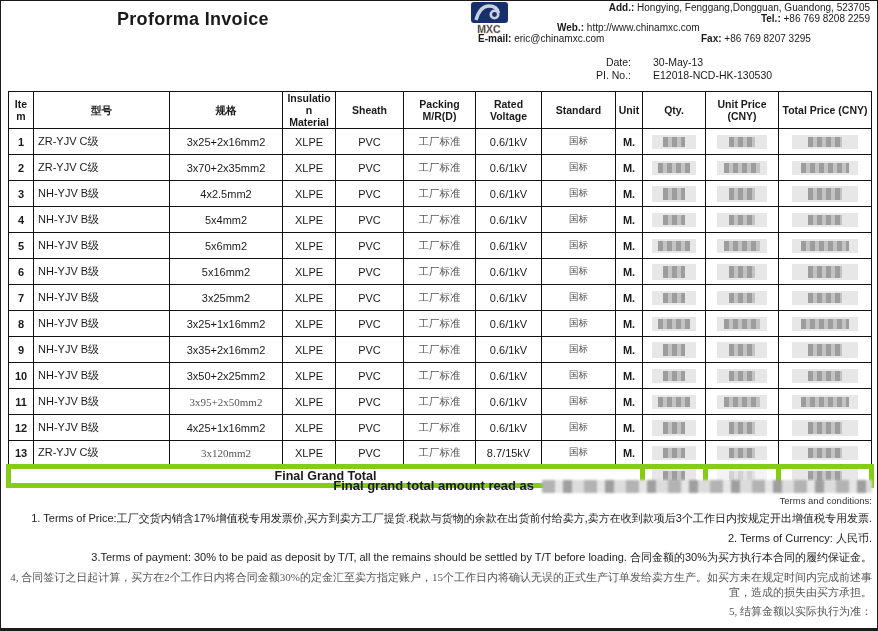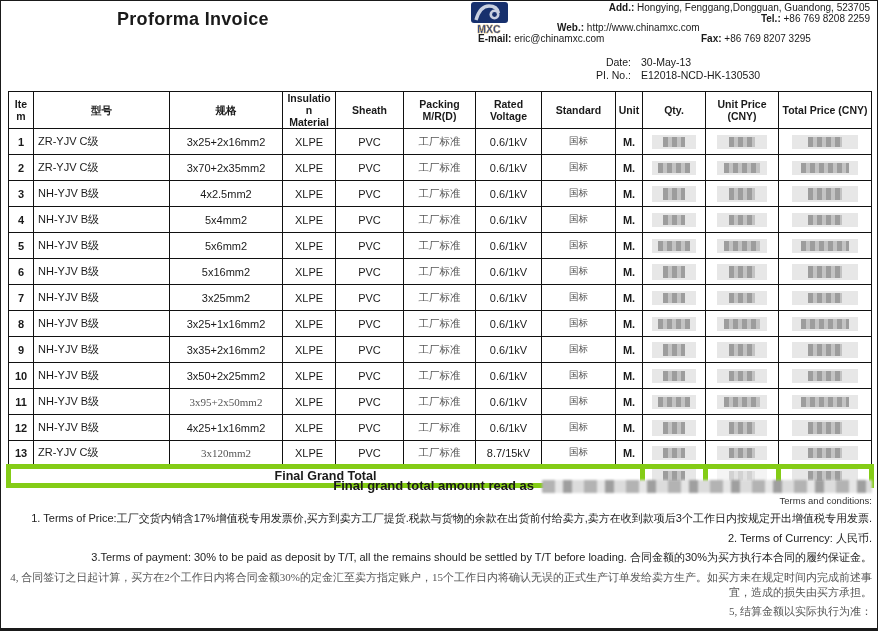--- a/index.html
+++ b/index.html
@@ -17,21 +17,21 @@
   .lbl{font-weight:bold;}
   .hdr-abs{position:absolute;font-size:10px;white-space:nowrap;}
   .web-line{left:556px;top:21px;}
   .email-line{left:477px;top:32px;}
   .fax-line{left:700px;top:32px;}
   
   .customer{position:absolute;left:6px;top:45px;font-size:10.5px;}
   .cust-line{display:flex;align-items:center;height:11.5px;margin-bottom:0.5px;}
   .cust-label{width:44px;text-align:right;margin-right:26px;}
   .meta{position:absolute;left:430px;top:55px;font-size:10.5px;width:440px;}
-  .meta-line{display:flex;height:12px;margin-bottom:0.5px;}
+  .meta-line{display:flex;height:12px;margin-bottom:0.5px;gap:12px;}
   .meta-label{width:200px;text-align:right;}
   .meta-value{margin-left:10px;text-align:left;}
   
   .redact{display:inline-block;vertical-align:middle;border-radius:1px;filter:blur(0.8px);
     background:repeating-linear-gradient(90deg,#cfcfcf 0 6px,#e3e3e3 6px 11px,#c6c6c6 11px 15px,#e8e8e8 15px 21px);}
   .rd-to{width:190px;height:10px;}
   .rd-attn{width:50px;height:10px;margin-right:1px;}
   .rd-tel{width:96px;height:10px;}
   .rd-code{width:92px;height:10px;}
   .rd-big{width:330px;height:13px;margin-left:8px;

